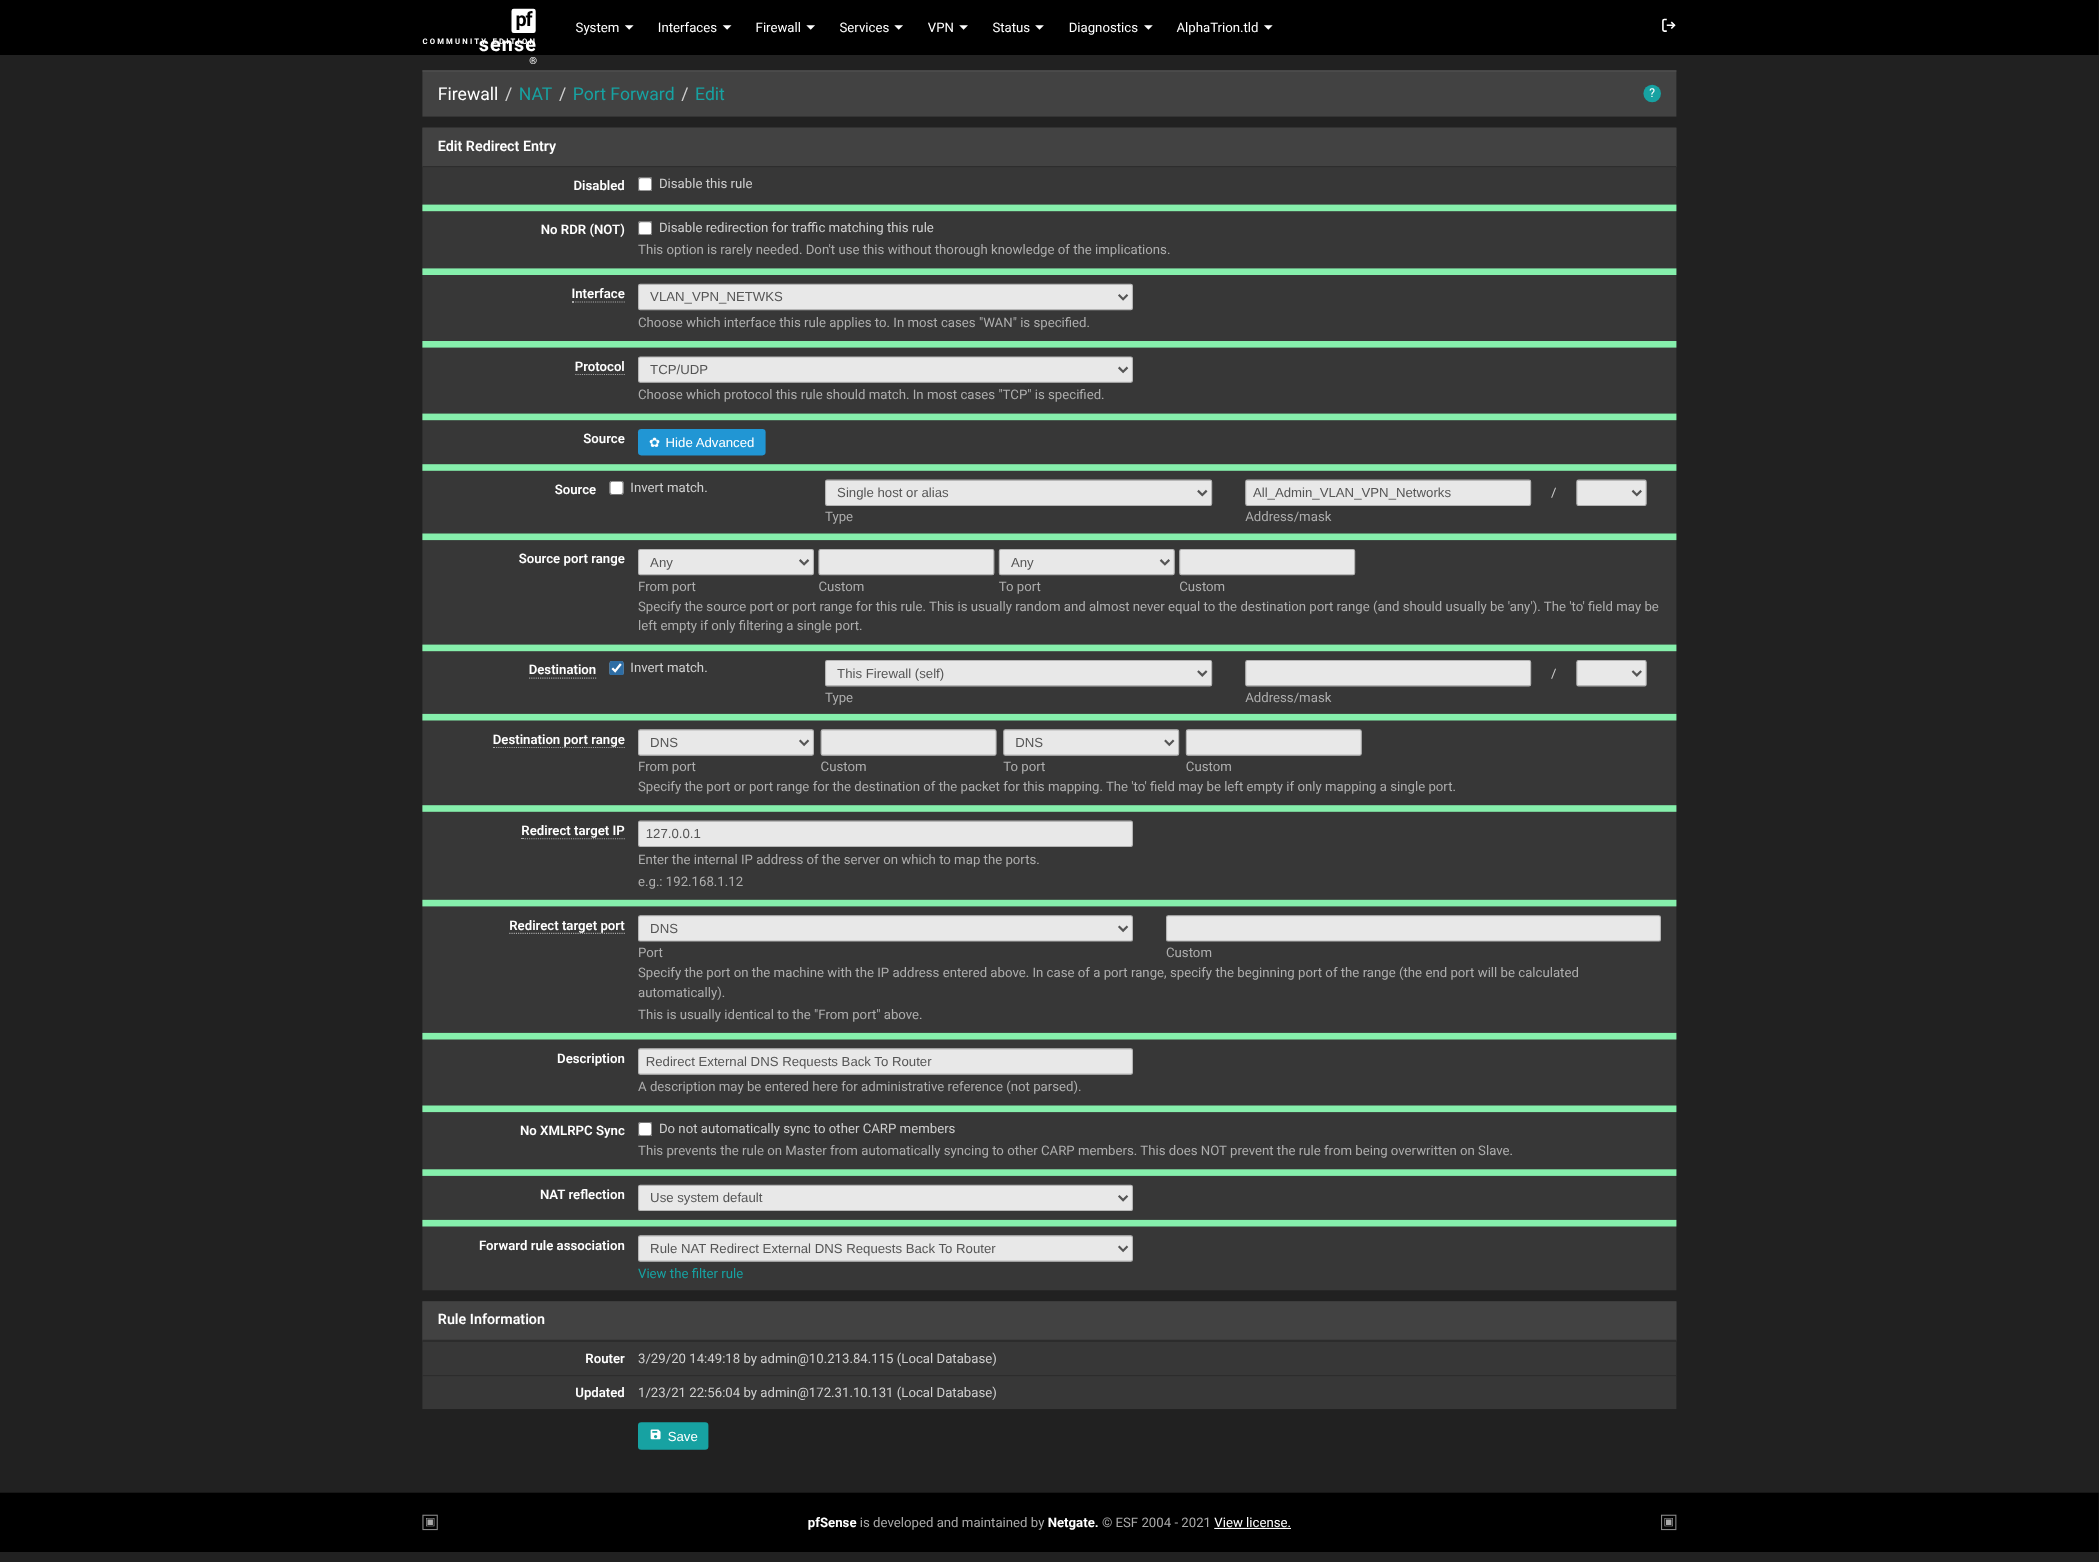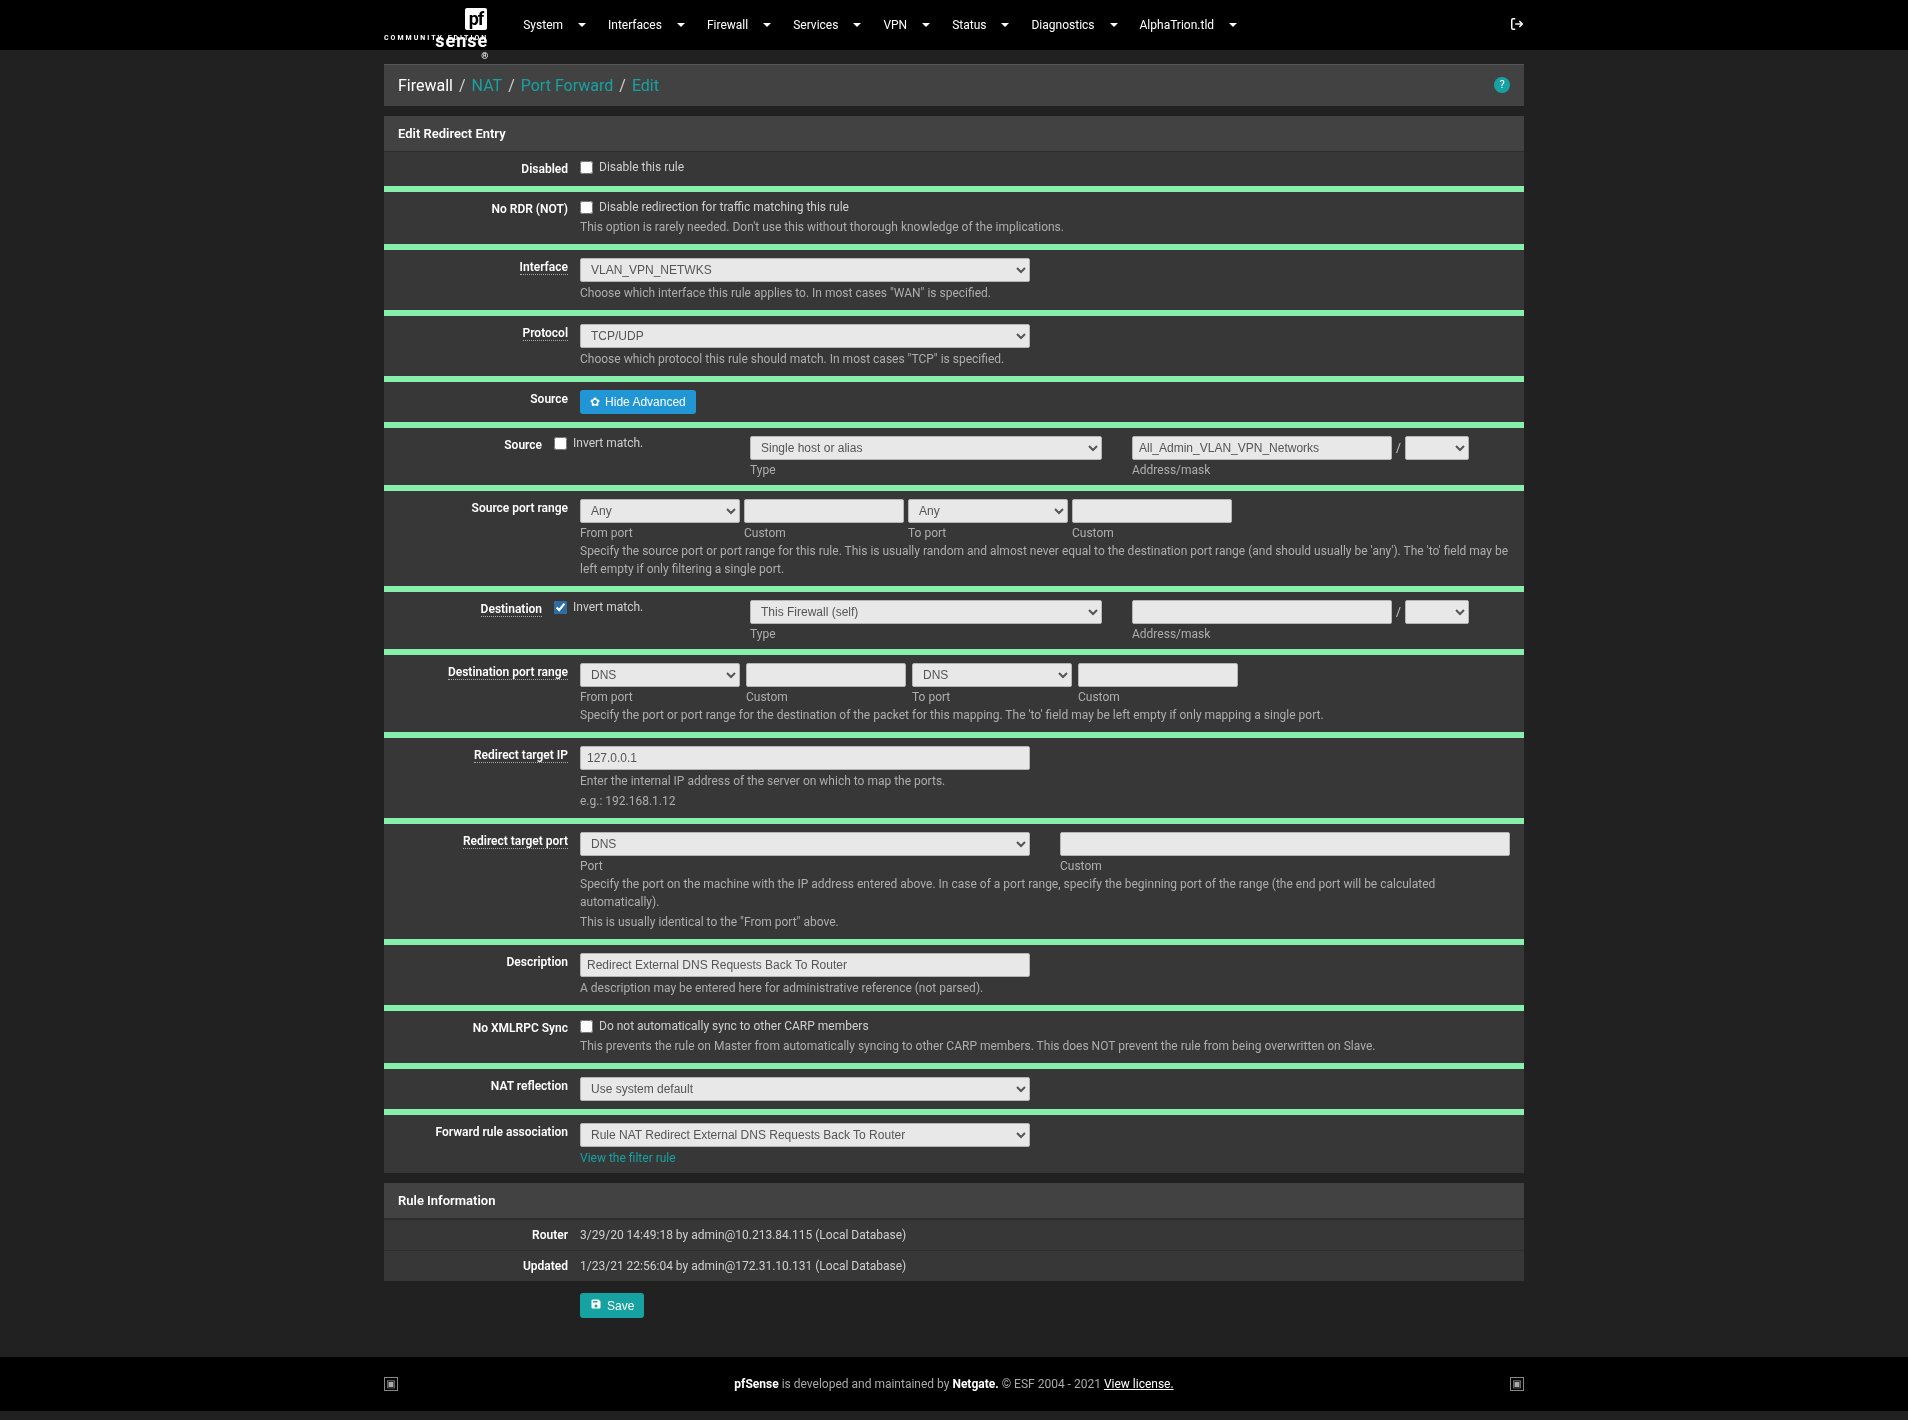--- a/index.html
+++ b/index.html
@@ -8,21 +8,21 @@
 
 
 .topnav { background: #000; height: 50px; display: flex; align-items: center; padding: 0 16px; }
 .topnav .inner { width: 1140px; margin: 0 auto; display: flex; align-items: center; }
 .brand { display: flex; flex-direction: column; color: #fff; font-weight: 700; margin-right: 25px; }
 .brand .logo-top { display: inline-flex; align-items: flex-end; height: 24px; flex-direction: column; }
 .brand .pf { background:#fff; color:#000; padding:0 4px; font-size:18px; line-height:22px; border-radius:2px; margin-right:1px; letter-spacing:-1px;}
 .brand .sense { font-size:18px; letter-spacing:1px; }
 .brand .tiny { font-size:7px; letter-spacing:2px; color:#fff; margin-top:2px; }
 .nav-items { display:flex; gap:2px; }
-.nav-items .nitem { color:#fff; font-size:12px; padding:6px 10px; cursor:pointer; display:flex; align-items:center; gap:15px; }
+.nav-items .nitem { color:#fff; font-size:12px; padding:6px 10px; cursor:pointer; display:flex; align-items:center; gap:5px; }
 .caret { width:0; height:0; border-left:4px solid transparent; border-right:4px solid transparent; border-top:4px solid #fff; display:inline-block; }
 .topnav .logout { margin-left:auto; color:#fff; font-size:14px; cursor:pointer; }
 
 
 .container { width:1140px; margin:14px auto 0; }
 .breadcrumb-bar { background:#424242; height:42px; display:flex; align-items:center; padding:0 14px; position:relative; border-top:1px solid #555;}
 .breadcrumb-bar .crumb { font-size:16px; }
 .breadcrumb-bar .sep { color:#d0d0d0; margin:0 6px; font-size:16px; }
 .breadcrumb-bar .c-first { color:#fff; }
 .breadcrumb-bar .c-link { color:#17a2a2; }
@@ -45,21 +45,21 @@
 
 select.form, input.form { background:#e8e8e8; color:#555; border:1px solid #b5b5b5; font-size:12px; height:24px; padding:2px 6px; border-radius:2px; }
 select.form { appearance:auto; }
 input.form { } .w240{ width:352px; } .w55{ width:64px; } .w100{ width:160px; } .wFull{ width:450px; }
 
 .btn { display:inline-flex; align-items:center; gap:5px; padding:5px 10px; border:none; border-radius:3px; font-size:12px; cursor:pointer; color:#fff; }
 .btn-info { background:#2196d4; }
 .btn-primary { background:#17a2a2; }
 .btn .ico { font-size:12px; }
 .grid-src { display:grid; grid-template-columns: 190px 20px 350px 380px; gap:0 6px; align-items:start;}
-.mask-wrap { display:flex; gap:4px; }
+.mask-wrap { display:flex; gap:18px; }
 .mask-wrap .slash { color:#ccc; align-self:center; }
 
 a.teal { color:#17a2a2; font-size:12px; }
 
 
 .info-row { display:flex; border-top:1px solid #2c2c2c; padding:8px 0; }
 .info-row .lbl2 { width:196px; text-align:right; padding-right:12px; color:#fff; font-weight:600; font-size:12px;}
 .info-row .val { flex:1; color:#d0d0d0; font-size:12px;}
 
 .save-wrap { padding:12px 0 12px 196px; }

